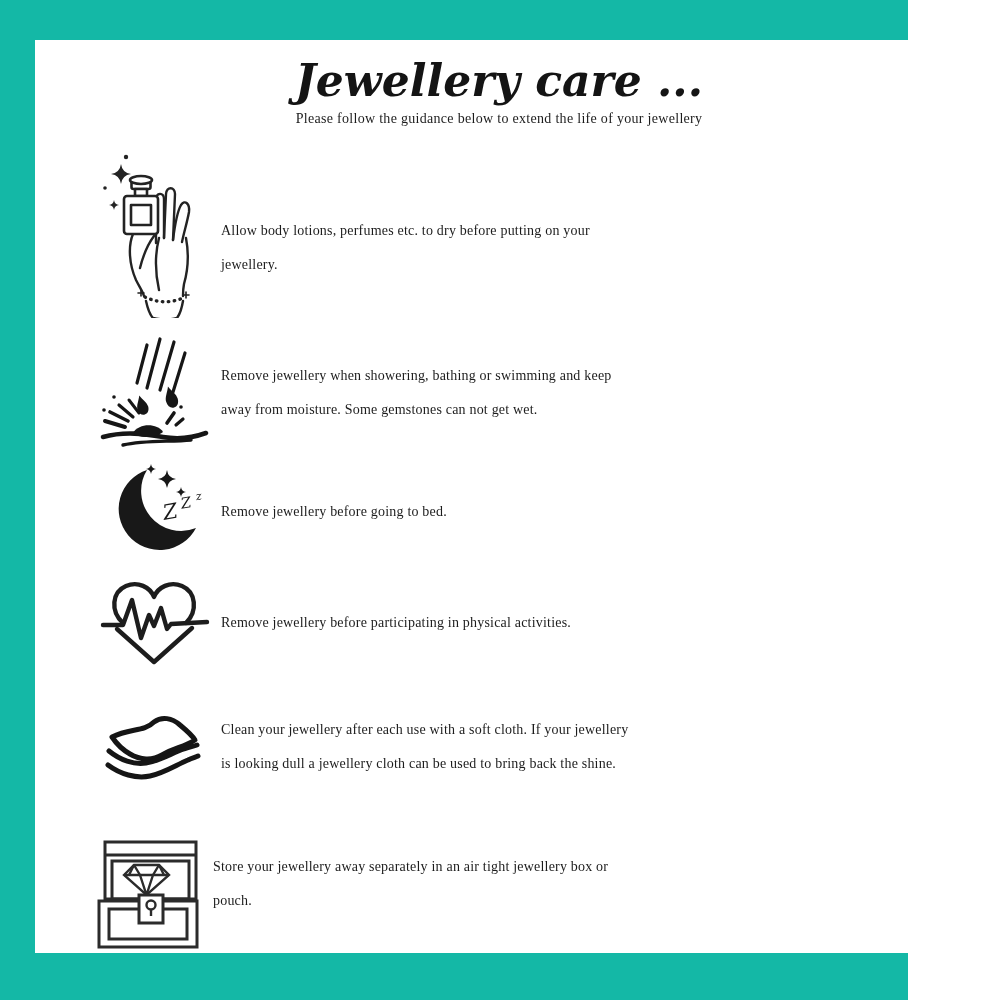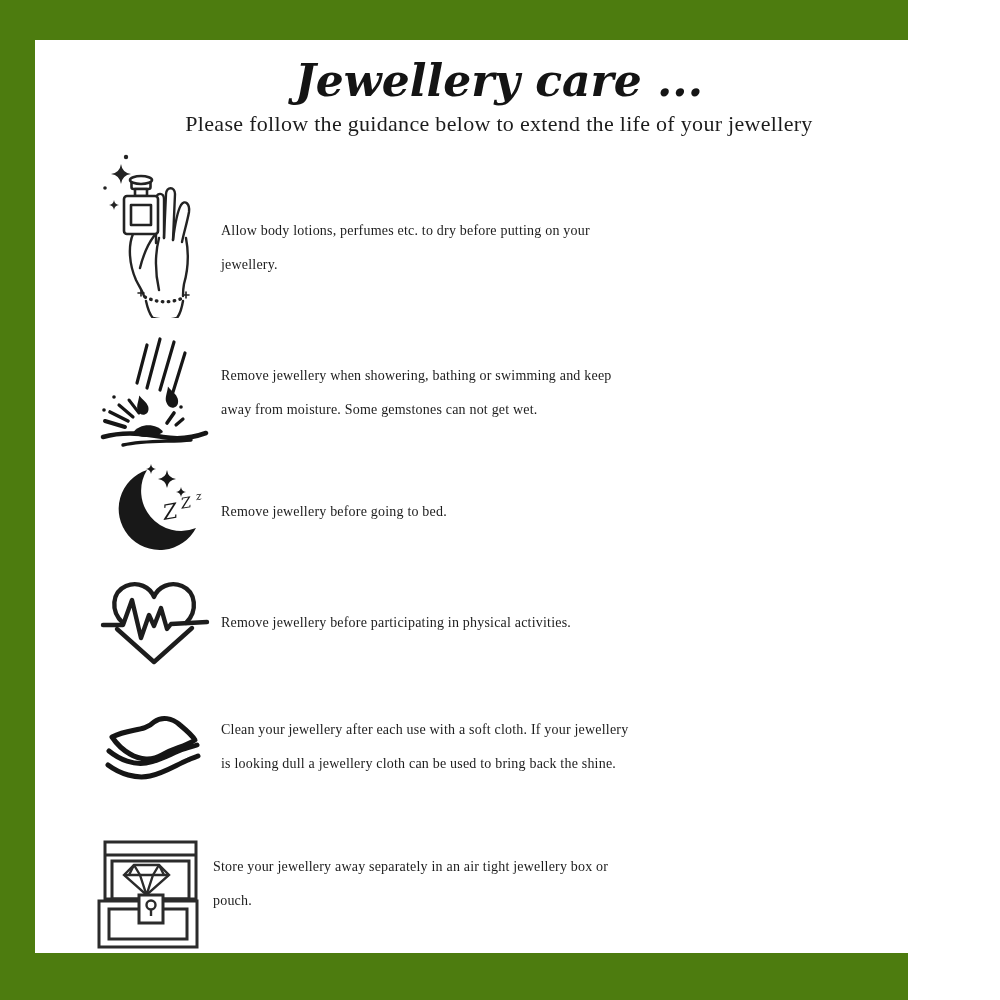--- a/index.html
+++ b/index.html
@@ -1,20 +1,20 @@
 <!DOCTYPE html>
 <html><head>
 <meta charset="utf-8">
 <style>
   html,body{margin:0;padding:0;}
-  .page{width:908px;height:1000px;position:relative;background:#4d7c0f;overflow:hidden;}
+  .page{width:908px;height:1000px;position:relative;background:#14b8a6;overflow:hidden;}
   .card{position:absolute;left:35px;top:40px;width:928px;height:913px;background:#ffffff;}
   .title{margin:16px 0 0;text-align:center;font-family:"DejaVu Serif",serif;font-style:italic;font-weight:bold;
          font-size:44px;line-height:1.15;color:#141414;letter-spacing:0px;}
-  .subtitle{margin:4px 0 0;text-align:center;font-family:"Liberation Serif",serif;font-size:22px;
+  .subtitle{margin:4px 0 0;text-align:center;font-family:"Liberation Serif",serif;font-size:14px;
             color:#1c1c1c;letter-spacing:0.3px;}
   .ic{position:absolute;}
   .ic svg{display:block;width:100%;height:100%;}
   .tx{position:absolute;width:720px;font-family:"Liberation Serif",serif;font-size:14px;line-height:34px;
       color:#1c1c1c;white-space:pre-line;letter-spacing:0.2px;}
 </style>
 </head>
 <body>
 
 <div class="page">

